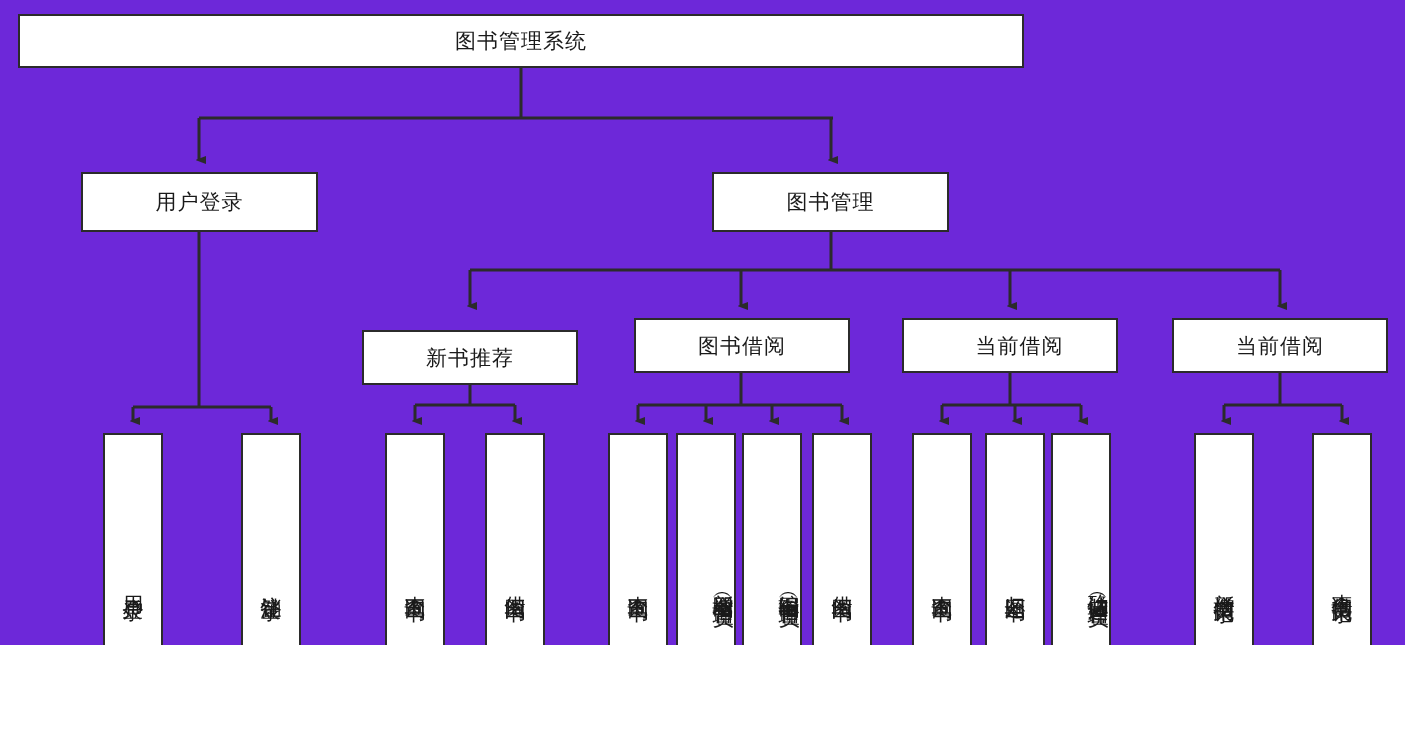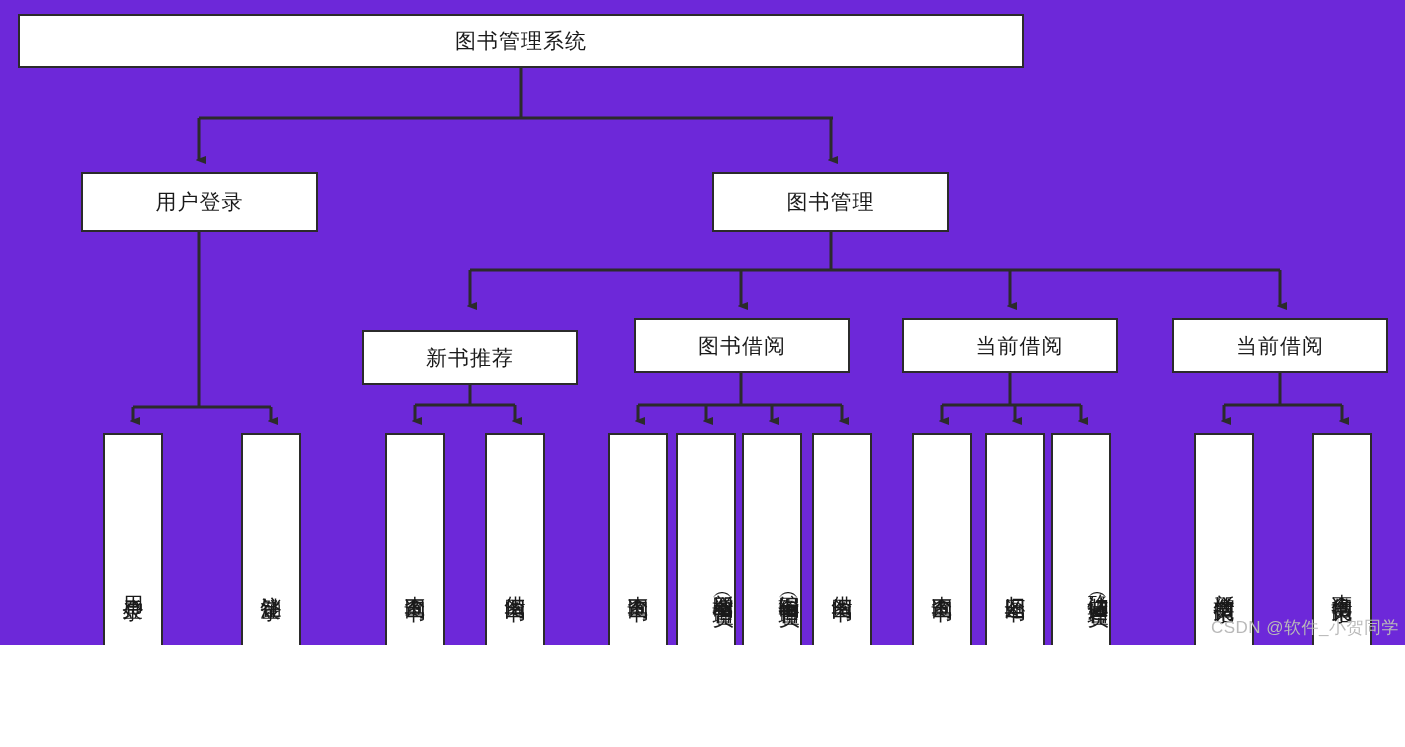--- a/index.html
+++ b/index.html
@@ -181,14 +181,13 @@
         <span class="node-label">确认归还（管理员）</span>
       </div>
       <div class="node vertical centered" style="left: 1194px; top: 433px; width: 60px; height: 300px;">
         <span class="node-label">新增借阅记录</span>
       </div>
       <div class="node vertical centered" style="left: 1312px; top: 433px; width: 60px; height: 300px;">
         <span class="node-label">查询借阅记录</span>
       </div>
     </div>
 
-  <div id="watermark">CSDN @软件_小贺同学</div>
 </div>
 
 </body></html>

